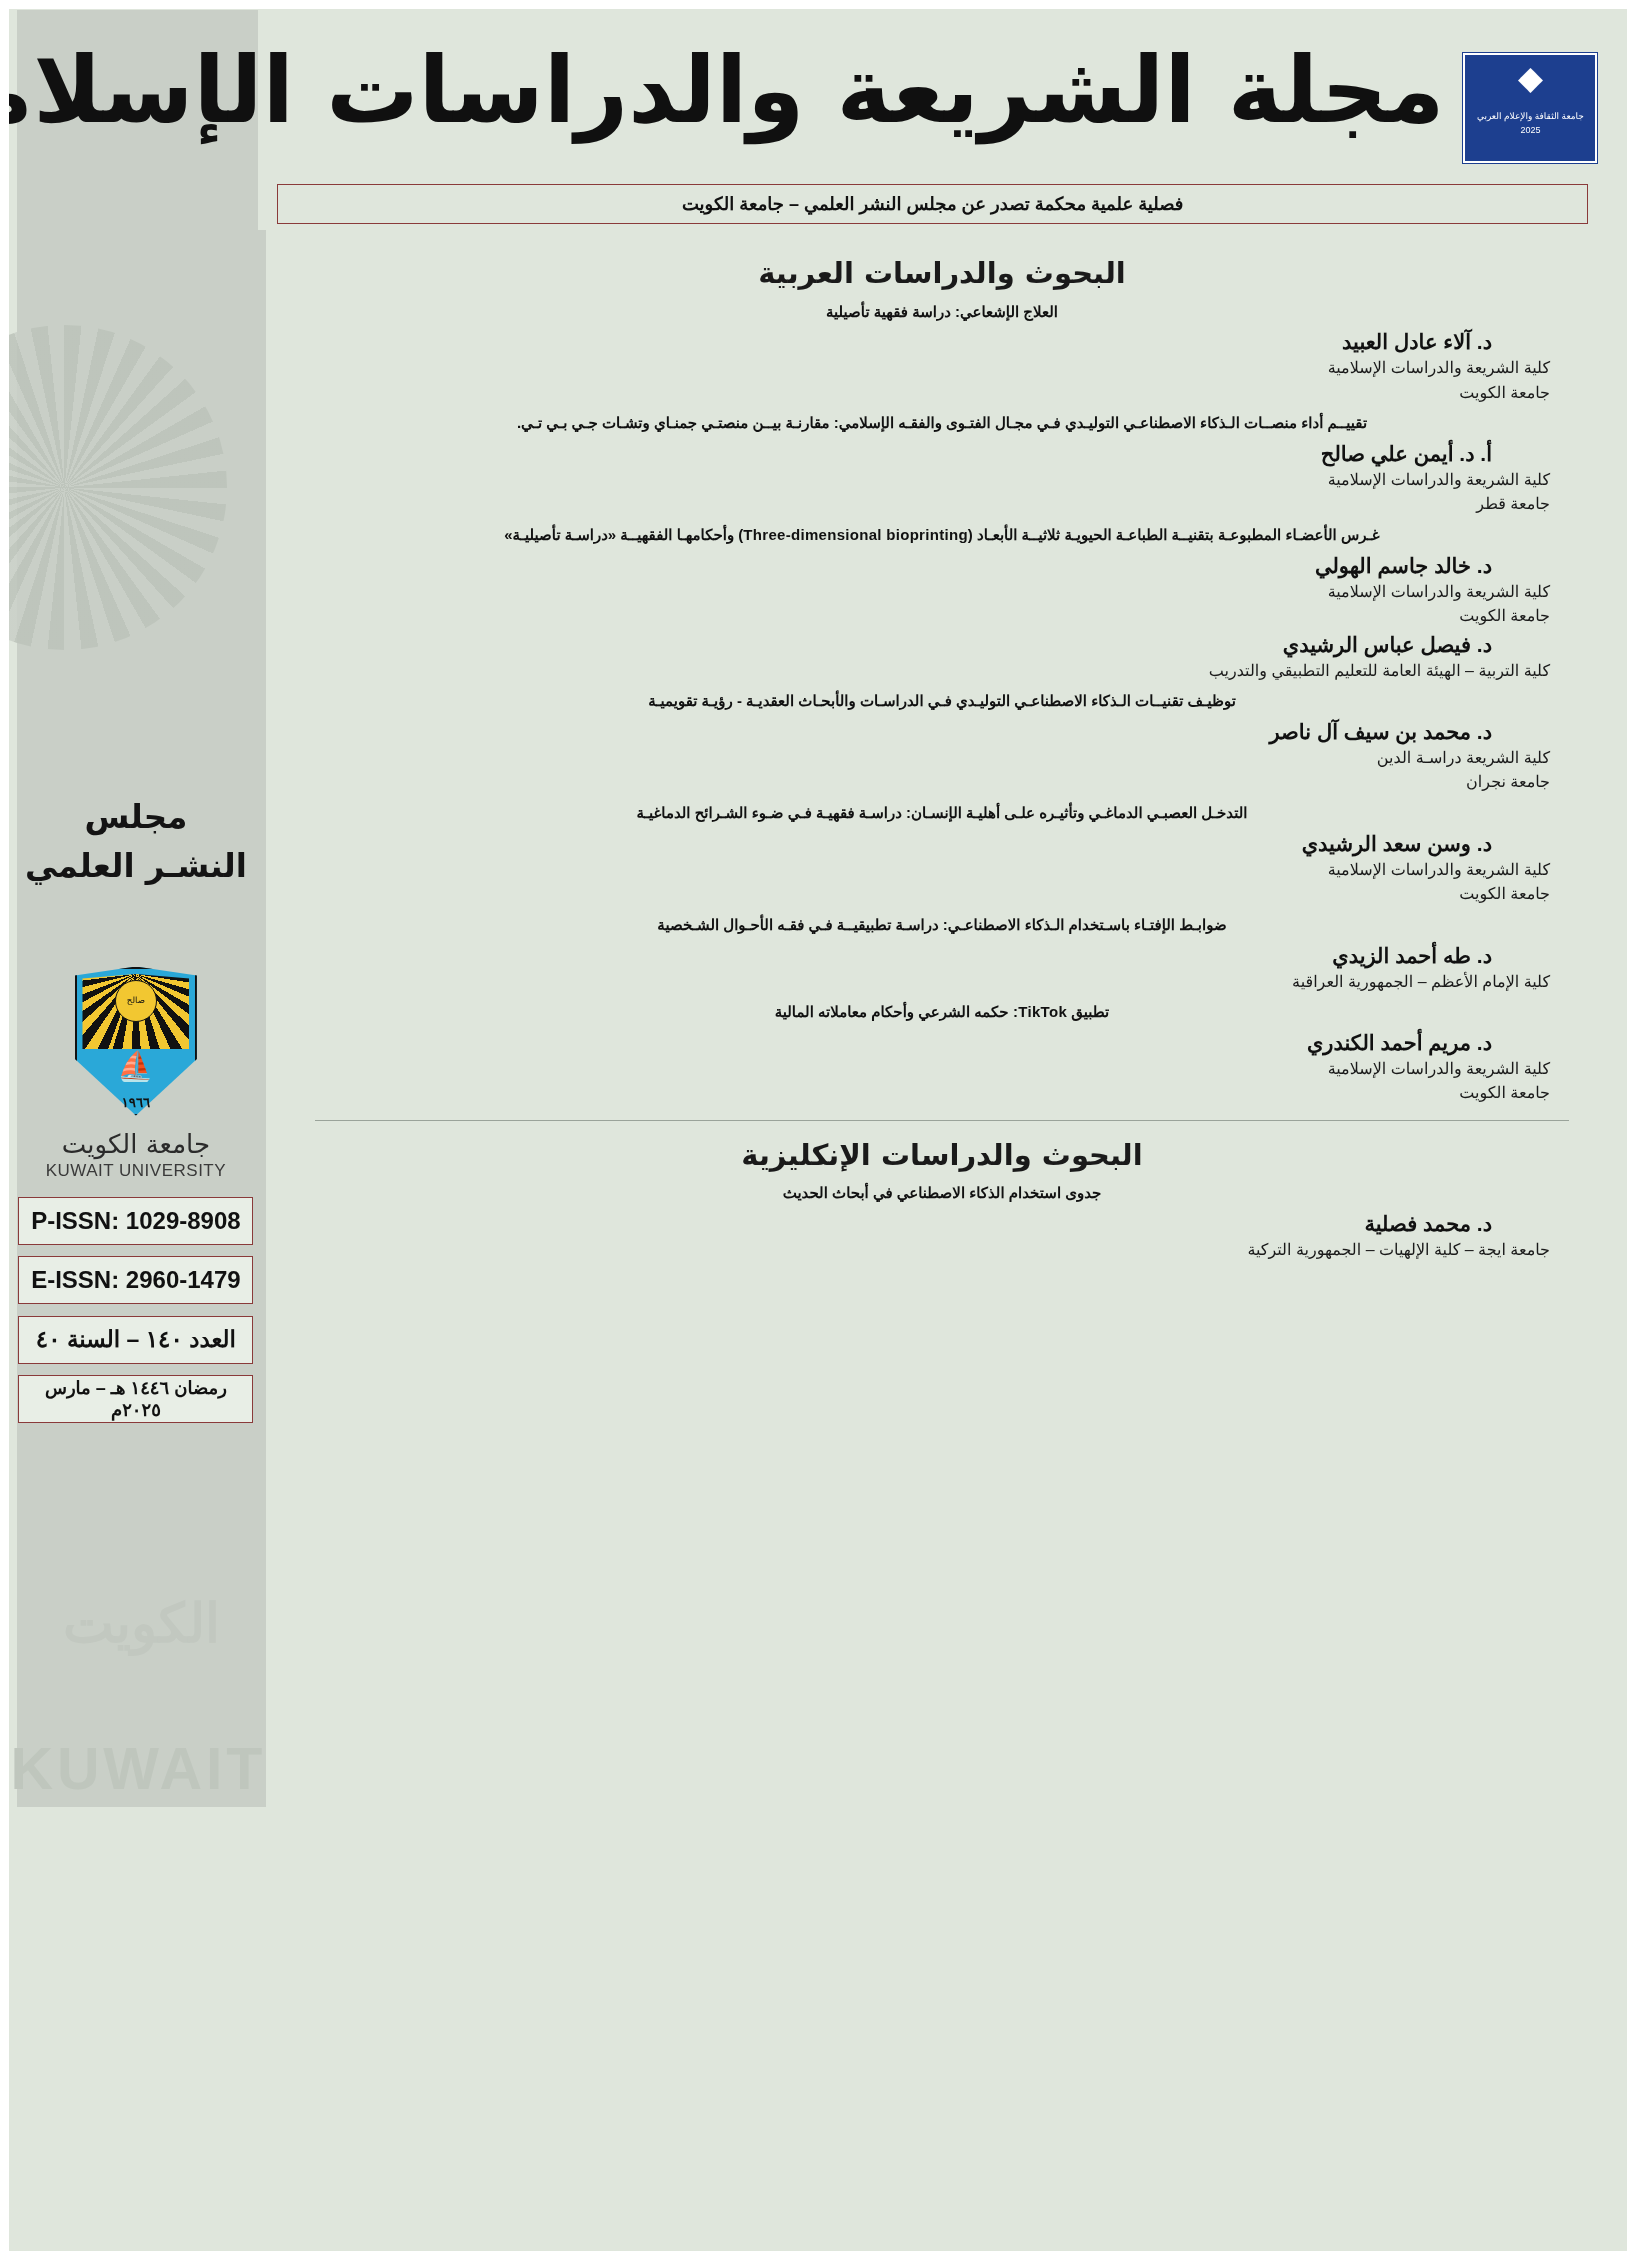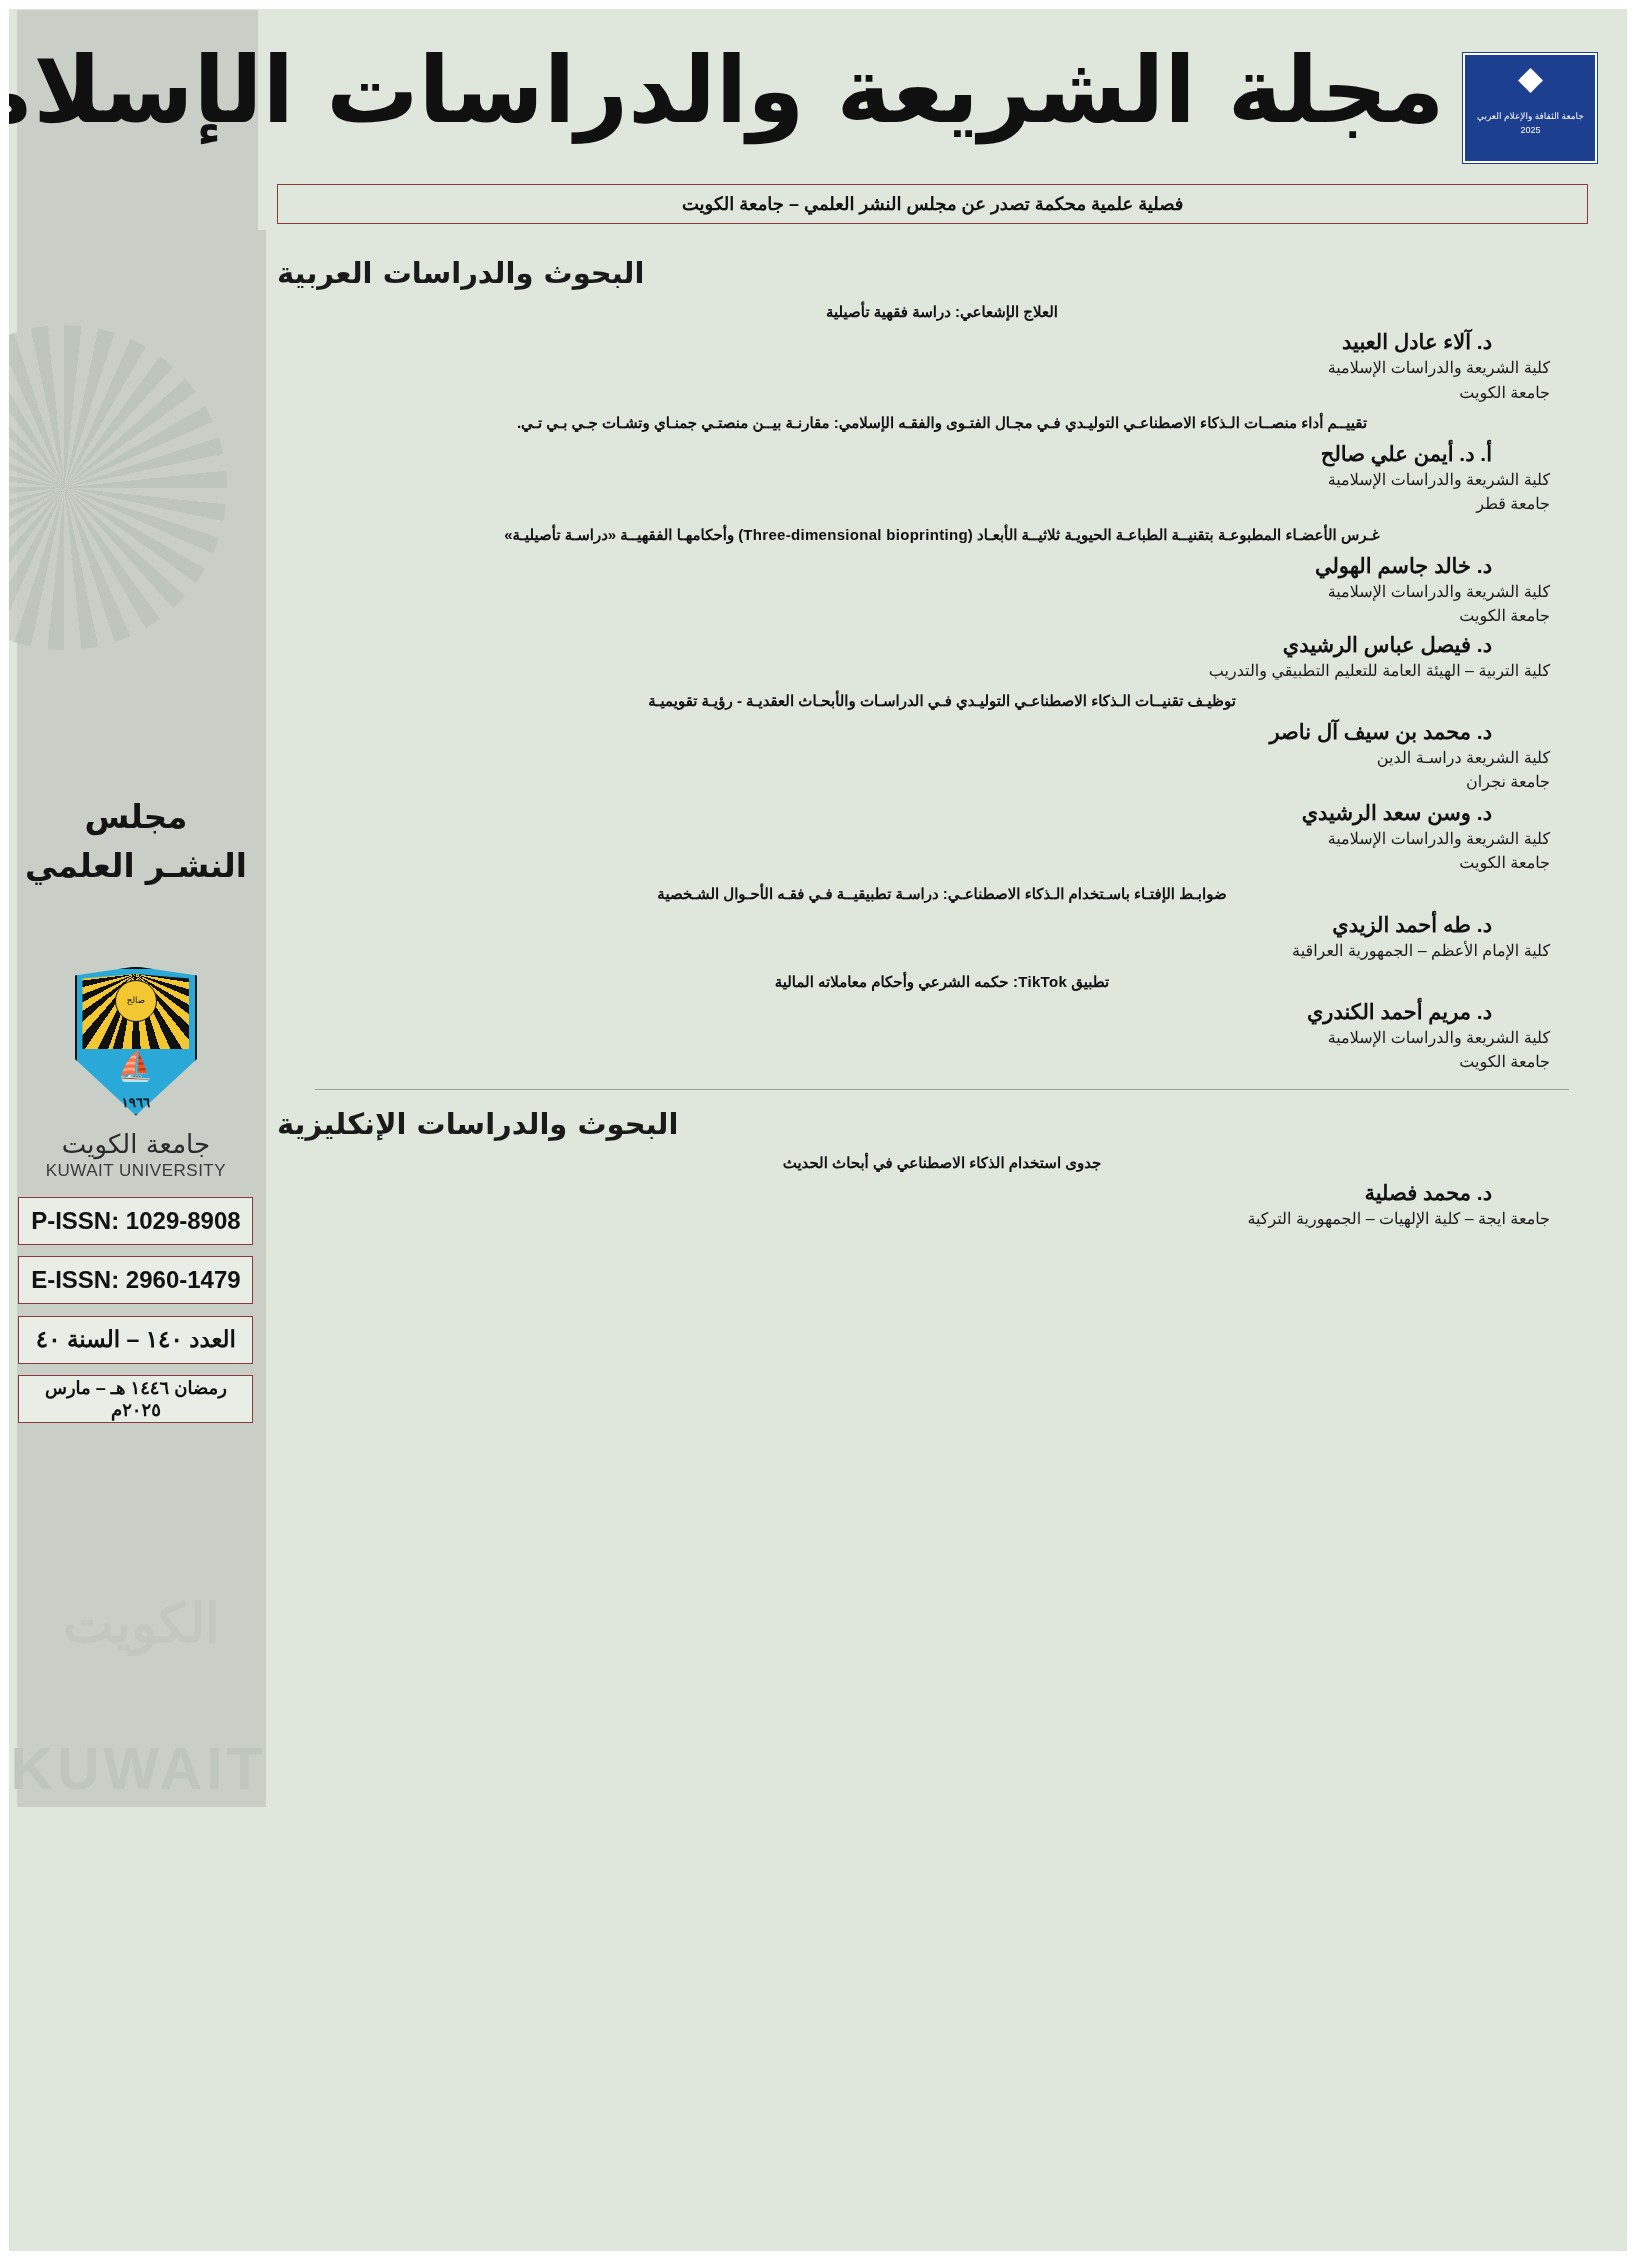--- a/index.html
+++ b/index.html
@@ -148,21 +148,21 @@
     left: 277px;
     bottom: 19px;
     z-index: 3;
     direction: rtl;
   }
   .section-head {
     font-family: "DejaVu Sans", sans-serif;
     font-size: 29px;
     font-weight: bold;
     color: #1a1a1a;
-    text-align: left;
+    text-align: center;
     margin: 17px 0 9.6px 0;
   }
   .divider {
     border-top: 1px solid #9aa39a;
     margin: 15.3px 38px 9.6px 38px;
   }
   .article {
     margin-bottom: 7.6px;
   }
   .art-title {
@@ -371,20 +371,21 @@
     </div>
 
     <div class="article">
       <div class="art-title">توظيـف تقنيــات الـذكاء الاصطناعـي التوليـدي فـي الدراسـات والأبحـاث العقديـة - رؤيـة تقويميـة</div>
       <div class="author">د. محمد بن سيف آل ناصر</div>
       <div class="affil indent">كلية الشريعة دراسـة الدين</div>
       <div class="affil indent">جامعة نجران</div>
     </div>
 
     <div class="article">
+      <div class="art-title">التدخـل العصبـي الدماغـي وتأثيـره علـى أهليـة الإنسـان: دراسـة فقهيـة فـي ضـوء الشـرائح الدماغيـة</div>
       <div class="author">د. وسن سعد الرشيدي</div>
       <div class="affil indent">كلية الشريعة والدراسات الإسلامية</div>
       <div class="affil indent">جامعة الكويت</div>
     </div>
 
     <div class="article">
       <div class="art-title">ضوابـط الإفتـاء باسـتخدام الـذكاء الاصطناعـي: دراسـة تطبيقيــة فـي فقـه الأحـوال الشـخصية</div>
       <div class="author">د. طه أحمد الزيدي</div>
       <div class="affil indent">كلية الإمام الأعظم – الجمهورية العراقية</div>
     </div>

